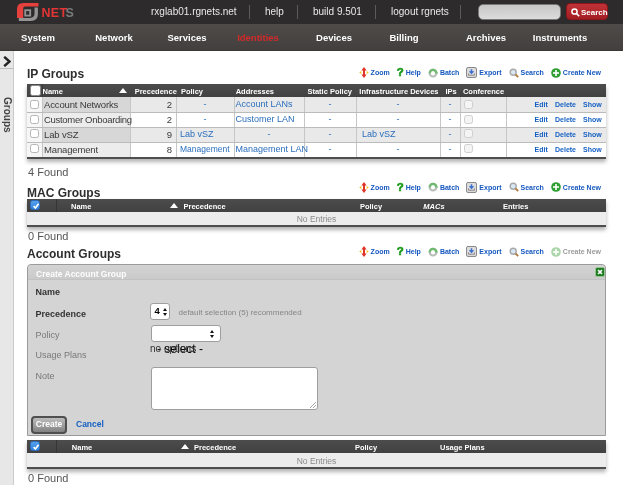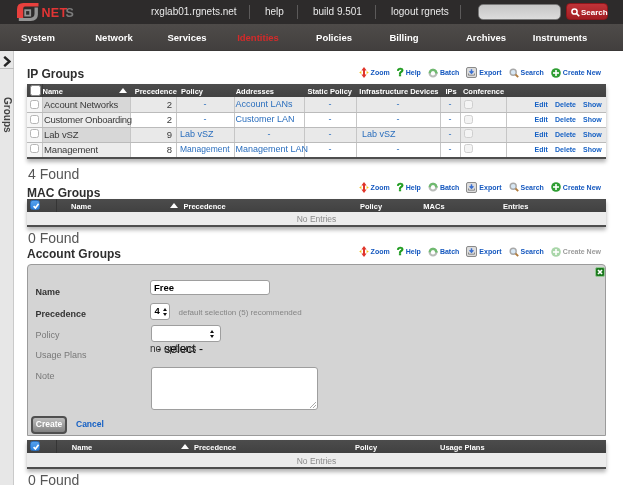--- a/index.html
+++ b/index.html
@@ -32,21 +32,21 @@
 .th { position:absolute; color:#fff; font-size:7.5px; font-weight:bold; white-space:nowrap; top:3px; }
 .tri { position:absolute; width:0; height:0; border-left:4px solid transparent; border-right:4px solid transparent; border-bottom:5px solid #fff; top:4px; }
 .bgr { position:absolute; left:0; width:579px; }
 .cell { position:absolute; font-size:9.5px; color:#3a3a3a; white-space:nowrap; letter-spacing:-0.15px; }
 .act { position:absolute; font-size:7px; color:#1560c4; font-weight:bold; white-space:nowrap; }
 .lnk { color:#2a6ebd; font-size:9px; letter-spacing:0; }
 .blnk { color:#1560c4; font-weight:bold; }
 .cb { position:absolute; width:9px; height:9px; background:#fff; border:1px solid #b5b5b5; border-radius:2.5px; }
 .cbd { position:absolute; width:9px; height:9px; background:#f4f4f4; border:1px solid #cfcfcf; border-radius:2.5px; }
 .cbblue { position:absolute; width:10px; height:10px; background:linear-gradient(#55a0ec,#2f83dd); border:1px solid #2a6fbe; border-radius:2.5px; color:#fff; font-size:8px; font-weight:bold; line-height:9px; text-align:center; }
-.found { position:absolute; left:28px; color:#555; font-size:14px; }
+.found { position:absolute; left:28px; color:#555; font-size:11px; }
 .noent { position:absolute; left:0; width:579px; text-align:center; color:#8a8a8a; font-size:8.5px; }
 .vsep { position:absolute; width:1px; background:#c6c6c6; }
 .hsep { position:absolute; left:0; width:579px; height:1px; background:#bbb; }
 
 #panel { position:absolute; left:27px; top:264px; width:579px; height:172px; background:#d4d4d4; border:1px solid #9b9b9b; border-radius:4px 4px 0 0; }
 #ptitle { position:absolute; left:0; top:0; width:577px; height:15px; background:linear-gradient(#d3d3d3,#cacaca); border-bottom:1px solid #c2c2c2; border-radius:4px 4px 0 0; }
 #ptitle span { position:absolute; left:8px; top:3.5px; color:#fdfdfd; font-size:8.5px; font-weight:bold; }
 .flabel { position:absolute; left:7.5px; font-size:9px; color:#787878; }
 .flabelb { position:absolute; left:7.5px; font-size:9px; color:#333; font-weight:bold; }
 .inp { position:absolute; background:#fff; border:1px solid #9e9e9e; border-radius:3px; }
@@ -80,21 +80,21 @@
       </svg>
       <span style="position:absolute;left:14px;top:4px">Search</span>
     </div>
 </div>
 
 <div id="nav">
   <span class="n" style="left:38px">System</span>
   <span class="n" style="left:114px">Network</span>
   <span class="n" style="left:187px">Services</span>
   <span class="n active" style="left:258px">Identities</span>
-  <span class="n" style="left:334px">Policies</span>
+  <span class="n" style="left:334px">Devices</span>
   <span class="n" style="left:404px">Billing</span>
   <span class="n" style="left:486px">Archives</span>
   <span class="n" style="left:560px">Instruments</span>
 </div>
 
 <div id="sidebar">
   <div id="sidebox">
       <svg id="chev" width="8" height="11" viewBox="0 0 8 11">
         <path d="M1.2 0.8 L6.5 5.5 L1.2 10.2" stroke="#222" stroke-width="2.4" fill="none"></path>
       </svg>
@@ -259,21 +259,21 @@
     <div class="cbblue" style="left:3px; top:1px;">
         <svg width="8" height="8" style="position:absolute;left:0.5px;top:0.5px" viewBox="0 0 8 8">
           <path d="M1.6 4.2 L3.4 6 L6.6 1.8" stroke="#fff" stroke-width="1.7" fill="none"></path>
         </svg>
       </div>
     <div style="position:absolute; left:29px; top:0; width:1px; height:13px; background:#353535;"></div>
     <div class="th" style="left:44px">Name</div>
     <div class="tri" style="left:143px"></div>
     <div class="th" style="left:156.5px">Precedence</div>
     <div class="th" style="left:330px; width:28px; text-align:center;">Policy</div>
-    <div class="th" style="left:393px; width:28px; text-align:center;">MACs</div>
+    <div class="th" style="left:393px; width:28px; text-align:center;font-style:italic;">MACs</div>
     <div class="th" style="left:476px">Entries</div>
   </div>
   <div class="bgr" style="top:13px; height:13px; background:#ececec;">
     <div class="noent" style="top:2px;">No Entries</div>
   </div>
 </div>
 <div class="found" style="top:230px">0 Found</div>
 
 <div class="heading" style="top:247px">Account Groups</div>
 <div class="toolbar" style="top:245px">
@@ -299,27 +299,29 @@
         <circle cx="4.2" cy="4.2" r="3" fill="#d7e7f4" stroke="#a8a8a8" stroke-width="1.4"></circle>
         <line x1="6.5" y1="6.5" x2="9.2" y2="9.2" stroke="#b07c3f" stroke-width="1.8"></line>
       </svg>Search</span>
   <span class="it grayt"><svg width="10" height="10" viewBox="0 0 10 10">
         <circle cx="5" cy="5" r="4.8" fill="#a9d6a9"></circle>
         <rect x="4.2" y="2" width="1.6" height="6" fill="#fff"></rect>
         <rect x="2" y="4.2" width="6" height="1.6" fill="#fff"></rect>
       </svg>Create New</span>
 </div>
 <div id="panel">
+  <div id="ptitle">
+      <span>Create Account Group</span>
+    </div>
   <div id="xbtn">
       <svg width="6" height="6" style="position:absolute;left:1.2px;top:1.2px" viewBox="0 0 6 6">
         <path d="M1 1 L5 5 M5 1 L1 5" stroke="#fff" stroke-width="1.7"></path>
       </svg>
     </div>
   <div class="flabelb" style="top:22px">Name</div>
-  <div class="inp" style="left:122px; top:14.5px; width:120px; height:15.5px; font-size:9.5px; font-weight:bold; color:#000; padding:1.5px 0 0 3px;">Free</div>
   <div class="flabelb" style="top:44px">Precedence</div>
   <div style="position:absolute; left:150.5px; top:42.5px; font-size:8px; color:#858585;">default selection (5) recommended</div>
   <div class="inp" style="left:122px; top:37.5px; width:20px; height:17px;">
     <span style="position:absolute; left:3.5px; top:1.5px; font-size:9.5px; font-weight:bold; color:#000;">4</span>
     <span style="position:absolute;left:12px;top:4px;width:0;height:0;border-left:2.8px solid transparent;border-right:2.8px solid transparent;border-bottom:3.6px solid #111;"></span>
     <span style="position:absolute;left:12px;top:9.3px;width:0;height:0;border-left:2.8px solid transparent;border-right:2.8px solid transparent;border-top:3.6px solid #111;"></span>
   </div>
   <div class="flabel" style="top:65px">Policy</div>
   <div class="inp" style="left:123px; top:59.5px; width:70px; height:17px;">
     <span style="position:absolute; left:5px; top:16px; font-size:12px; font-weight:normal; color:#000;">- select -</span>

